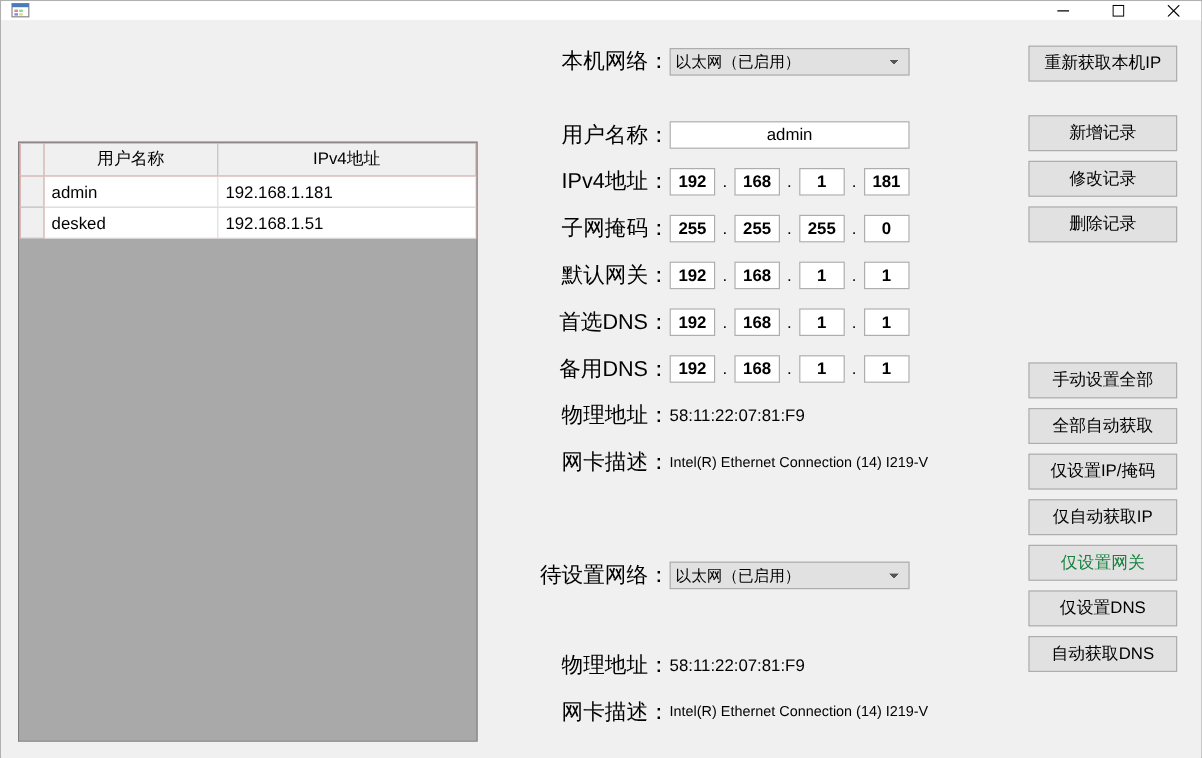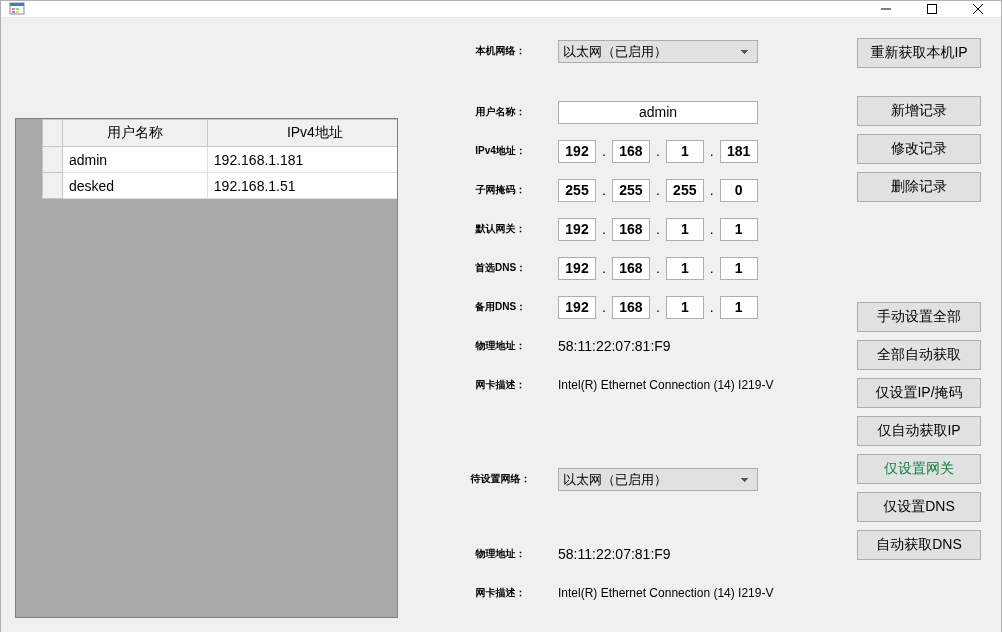--- a/index.html
+++ b/index.html
@@ -69,21 +69,20 @@
       width: 100%;
       height: 500px;
       background: #a9a9a9;
       border: 1px solid #808080;
       overflow: hidden;
     }
     .datagrid-table {
       width: 100%;
       border-collapse: collapse;
       background: #ef4444;
-      margin-left: 26px;
     }
     .datagrid-table th {
       background: #f0f0f0;
       border: 1px solid #c5c5c5;
       padding: 4px 6px;
       font-weight: normal;
       text-align: center;
       font-size: 14px;
       height: 26px;
     }
@@ -113,23 +112,22 @@
       padding-right: 10px;
     }
     .form-row {
       display: flex;
       align-items: center;
       margin-bottom: 13px;
       height: 26px;
     }
     .form-label {
       width: 115px;
-      font-size: 10px;
-      text-align: center;
-      font-weight: bold;
+      font-size: 18px;
+      text-align: right;
     }
     .form-select {
       width: 200px;
       height: 23px;
       font-size: 13px;
       border: 1px solid #adadad;
       background: #e1e1e1;
       padding: 0 4px;
       appearance: none;
       background-image: linear-gradient(45deg, transparent 50%, #555 50%), linear-gradient(135deg, #555 50%, transparent 50%);

